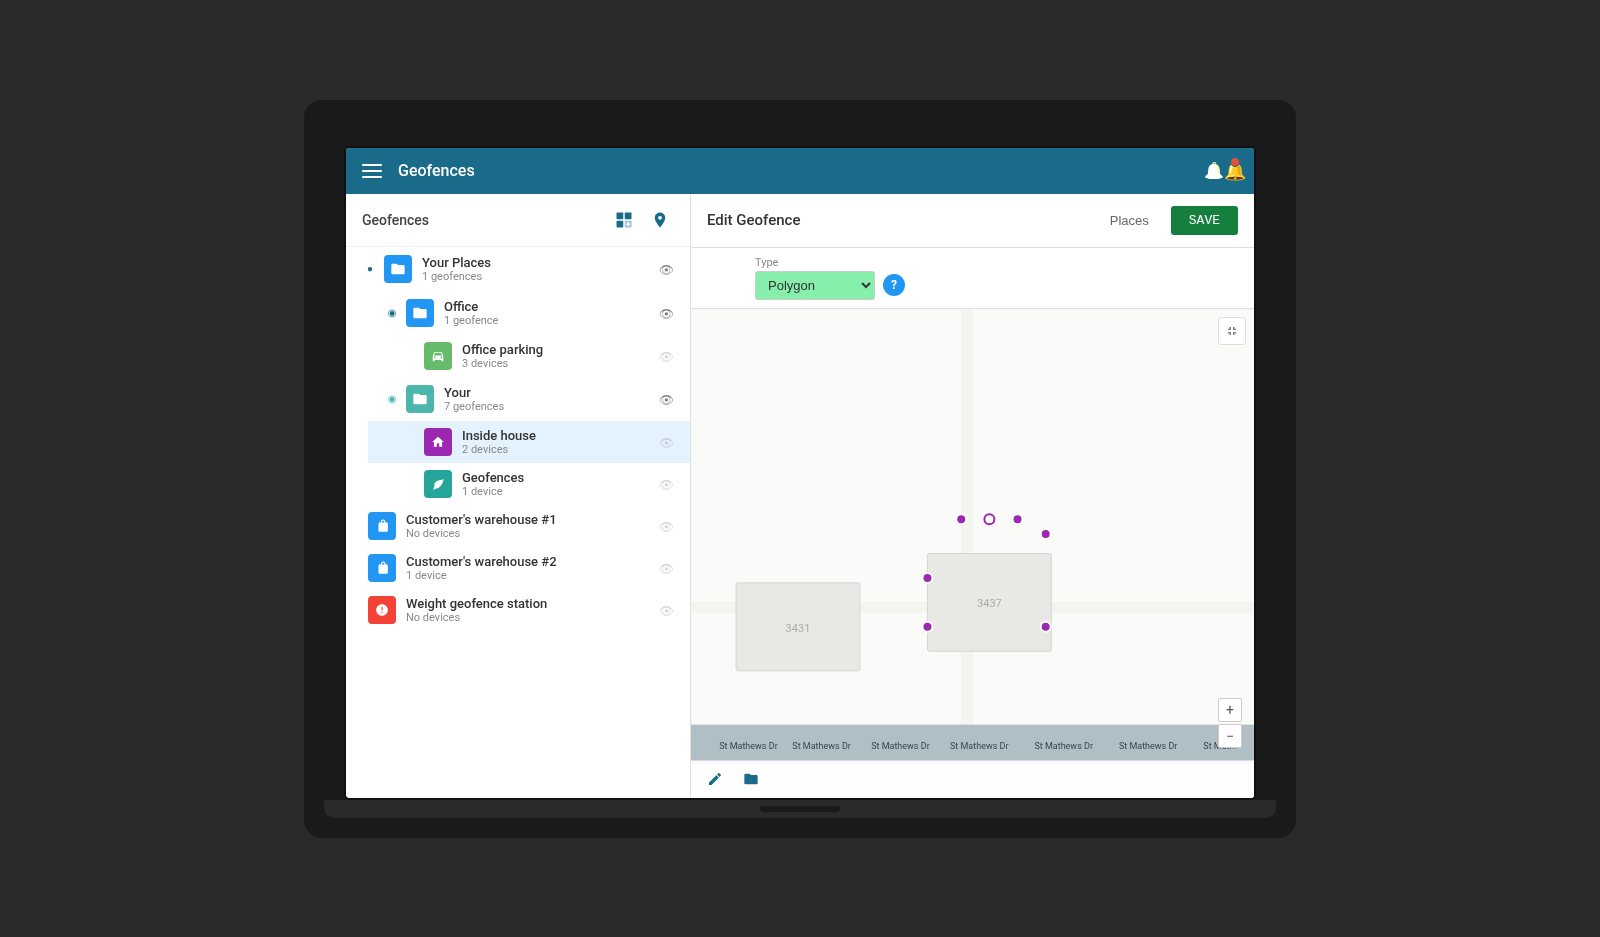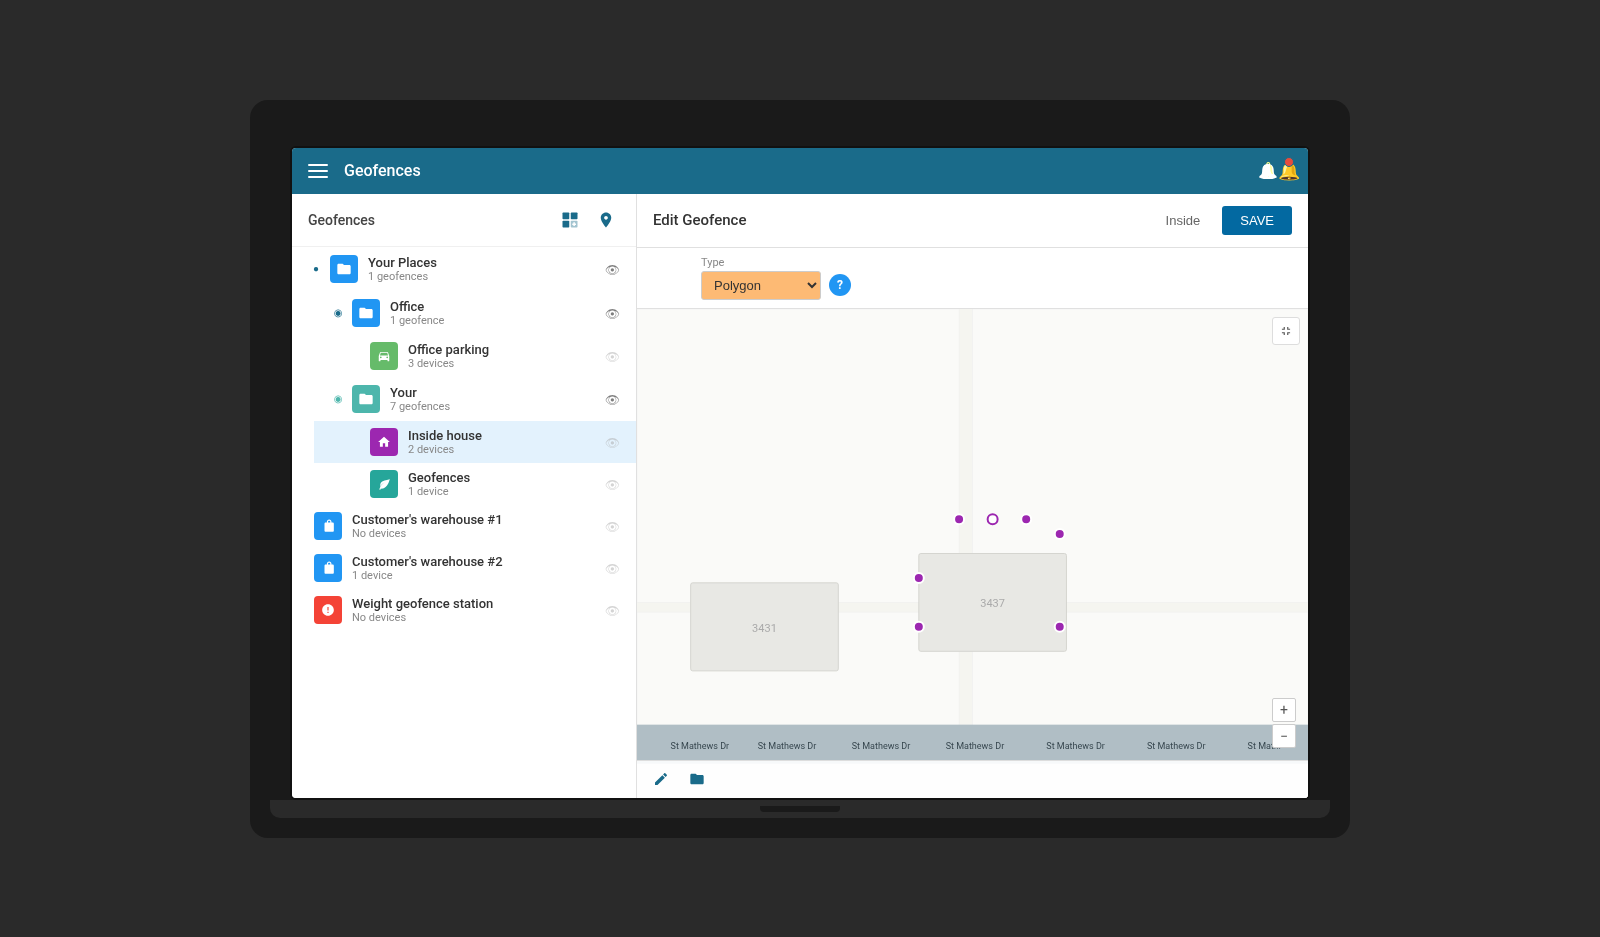--- a/index.html
+++ b/index.html
@@ -5,21 +5,21 @@
     * { box-sizing: border-box; margin: 0; padding: 0; }
     body {
       background: #2a2a2a;
       display: flex;
       justify-content: center;
       align-items: center;
       min-height: 100vh;
       font-family: 'Roboto', Arial, sans-serif;
     }
     .laptop-shell {
-      width: 1100px;
+      width: 992px;
       background: #1a1a1a;
       border-radius: 18px;
       padding: 46px 40px 20px;
       position: relative;
     }
     .laptop-screen {
       background: #e8e8e8;
       border-radius: 6px;
       overflow: hidden;
       border: 2px solid #111;
@@ -236,28 +236,29 @@
     }
     .cancel-btn {
       background: none;
       border: none;
       color: #666;
       font-size: 13px;
       cursor: pointer;
       padding: 6px 12px;
     }
     .save-btn {
-      background: #0369a1;
+      background: #15803d;
       color: white;
       border: none;
       padding: 7px 18px;
       border-radius: 3px;
       font-size: 13px;
       cursor: pointer;
       font-weight: 500;
+      font-family: Liberation Mono, monospace;
     }
     .edit-type-bar {
       padding: 8px 16px;
       border-bottom: 1px solid #e0e0e0;
       display: flex;
       align-items: center;
       gap: 8px;
     }
     .type-label {
       font-size: 11px;
@@ -268,21 +269,21 @@
       display: flex;
       flex-direction: column;
       margin-left: 48px;
     }
     .type-select {
       border: 1px solid #ccc;
       border-radius: 3px;
       padding: 5px 8px;
       font-size: 13px;
       color: #333;
-      background: #fdba74;
+      background: #86efac;
       cursor: pointer;
       min-width: 120px;
       appearance: auto;
     }
     .help-icon {
       width: 22px;
       height: 22px;
       border-radius: 50%;
       background: #2196F3;
       color: white;
@@ -562,21 +563,21 @@
               <span class="eye-icon geofence-eye"></span>
             </div>
 
           </div>
         </div>
 
         <div class="edit-panel">
           <div class="edit-header">
             <span class="edit-title">Edit Geofence</span>
             <div class="edit-actions">
-              <button class="cancel-btn">Inside</button>
+              <button class="cancel-btn">Places</button>
               <button class="save-btn">SAVE</button>
             </div>
           </div>
 
           <div class="edit-type-bar">
             <div class="type-select-wrapper">
               <span class="type-label">Type</span>
               <select class="type-select">
                 <option>Polygon</option>
                 <option>Circle</option>

